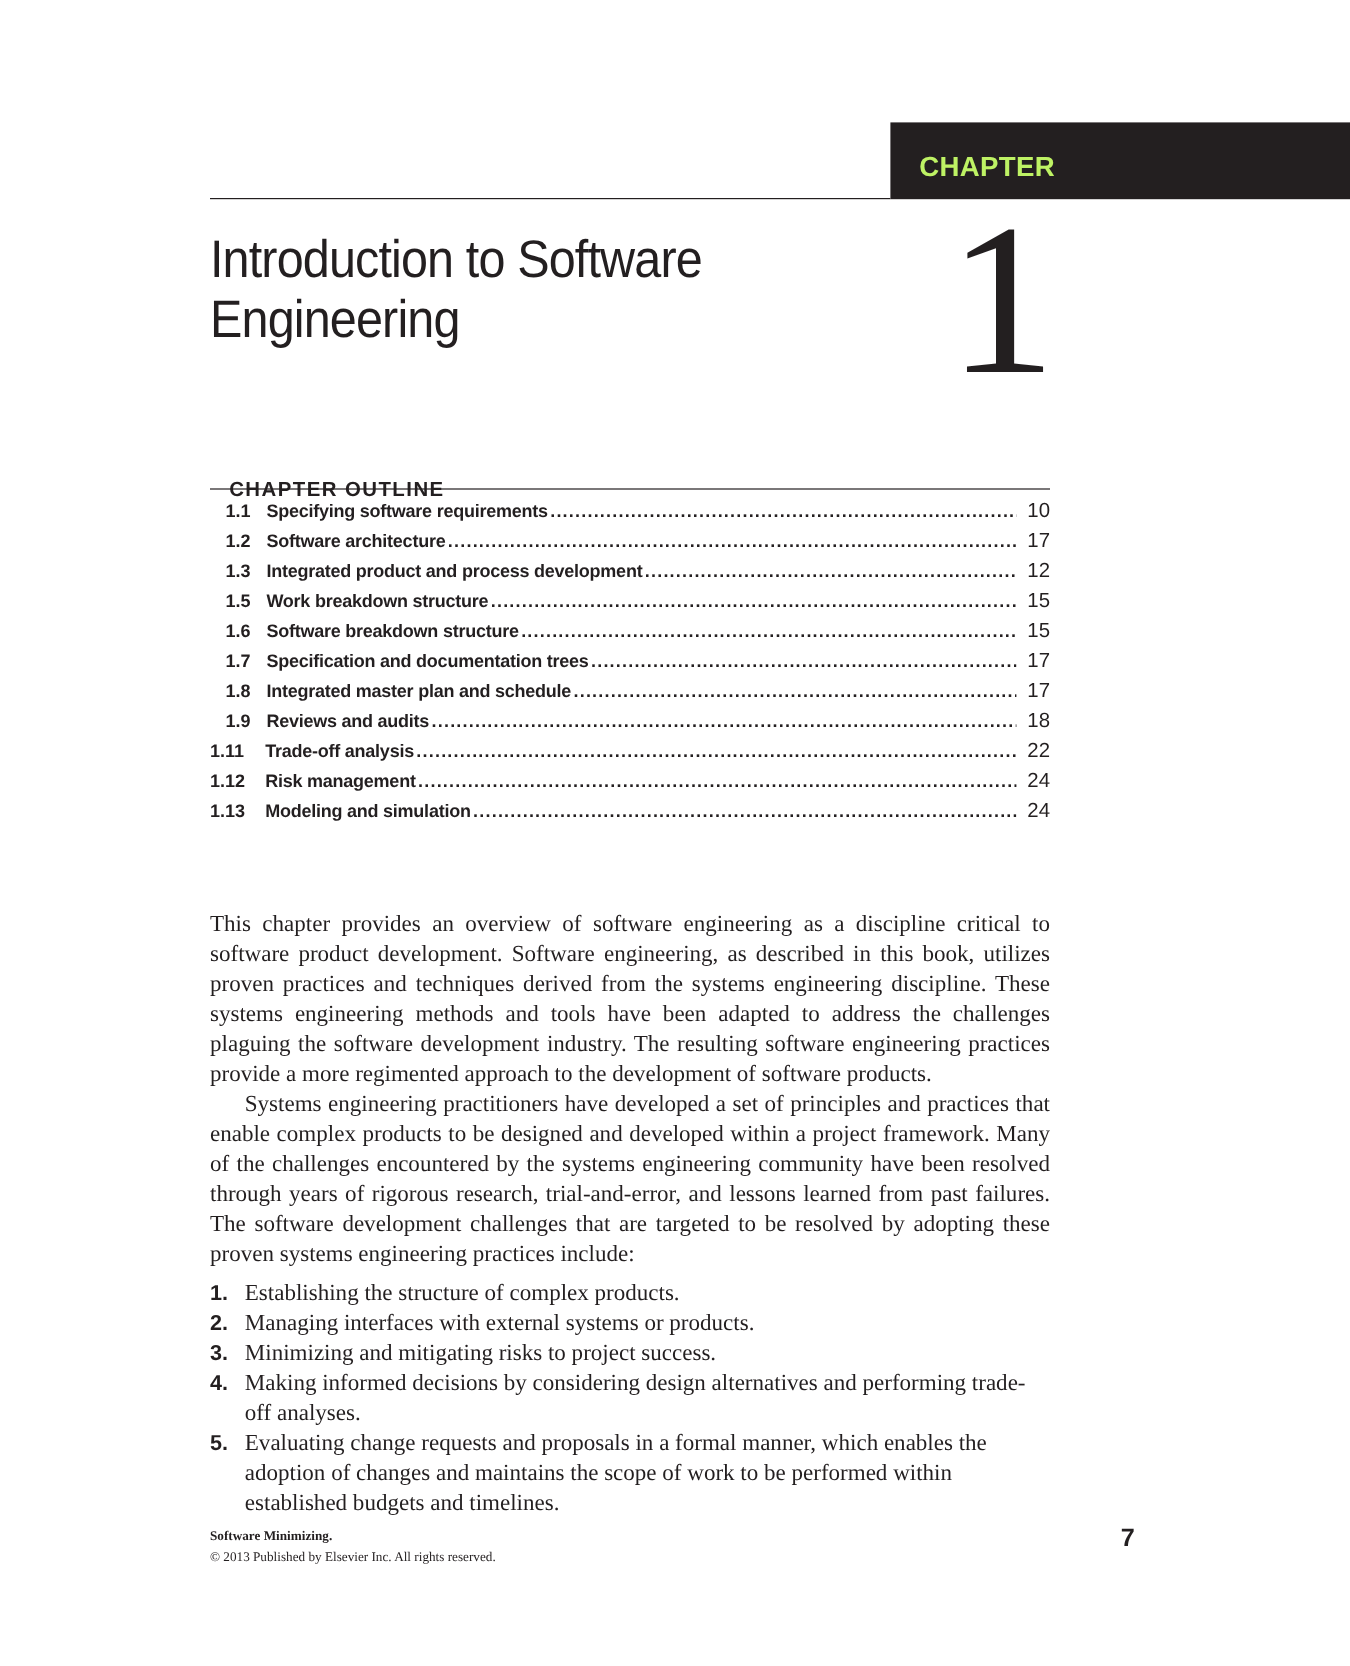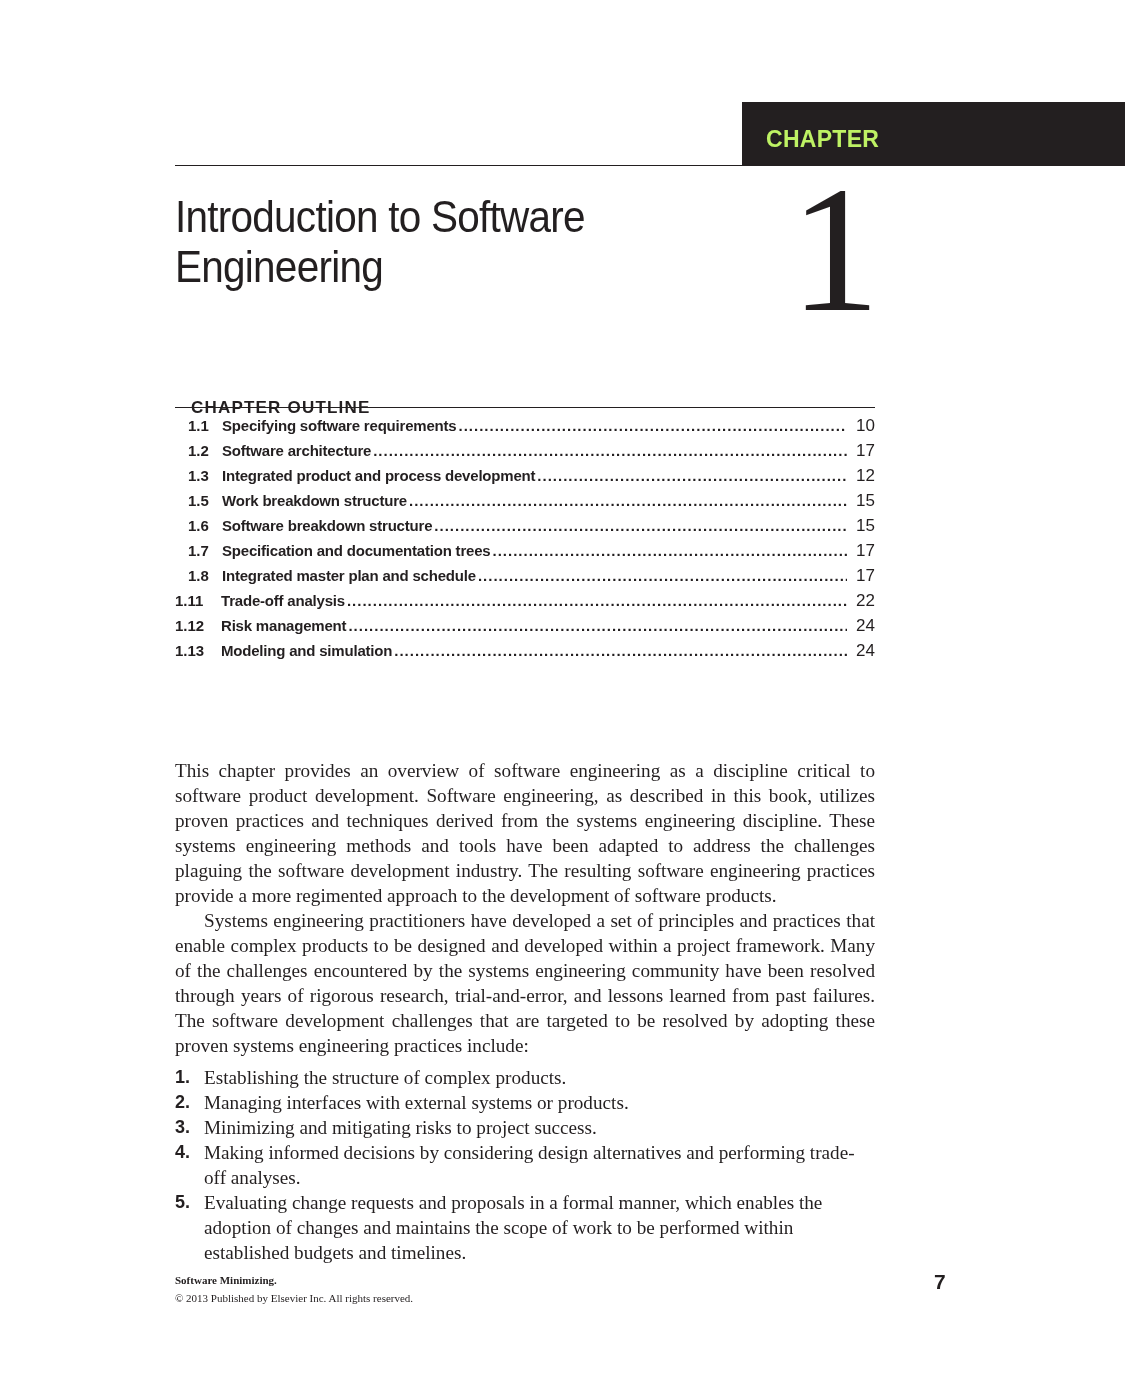--- a/index.html
+++ b/index.html
@@ -114,20 +114,26 @@
       <span class="toc-title">Specification and documentation trees</span>
       <span class="toc-dots"></span>
       <span class="toc-page">17</span>
     </li>
   <li class="toc-row single">
       <span class="toc-num">1.8</span>
       <span class="toc-title">Integrated master plan and schedule</span>
       <span class="toc-dots"></span>
       <span class="toc-page">17</span>
     </li>
+  <li class="toc-row single">
+      <span class="toc-num">1.9</span>
+      <span class="toc-title">Reviews and audits</span>
+      <span class="toc-dots"></span>
+      <span class="toc-page">18</span>
+    </li>
   <li class="toc-row">
       <span class="toc-num">1.11</span>
       <span class="toc-title">Trade-off analysis</span>
       <span class="toc-dots"></span>
       <span class="toc-page">22</span>
     </li>
   <li class="toc-row">
       <span class="toc-num">1.12</span>
       <span class="toc-title">Risk management</span>
       <span class="toc-dots"></span>

